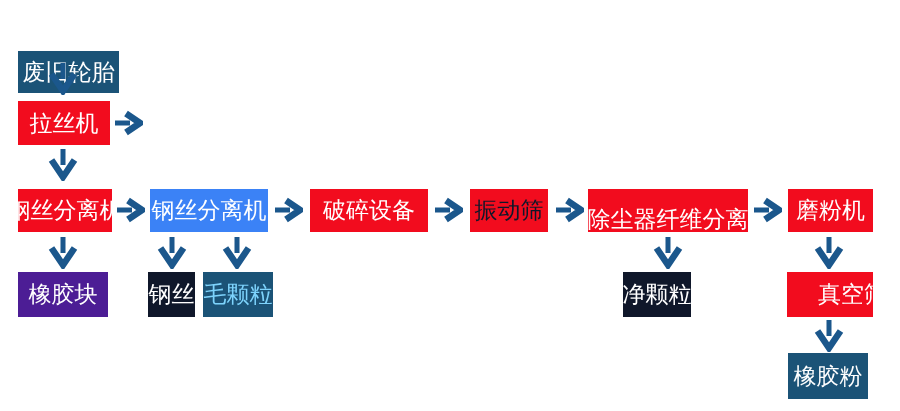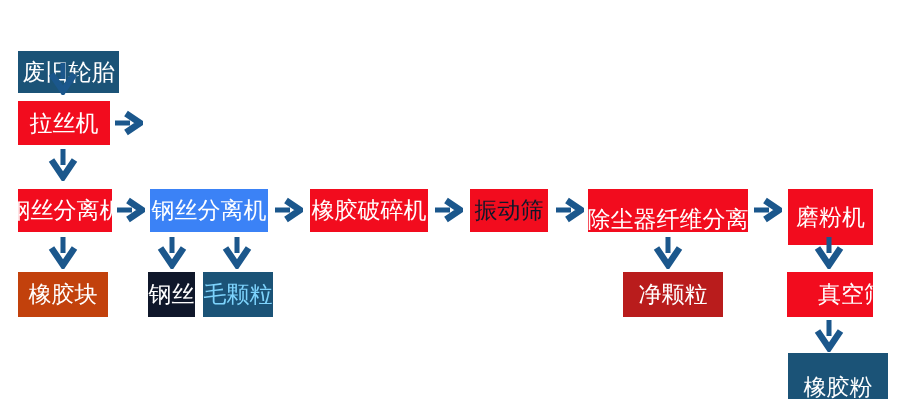--- a/index.html
+++ b/index.html
@@ -42,47 +42,47 @@
     <div class="node" style="left: 18px; top: 101px; width: 92px; height: 44px; background: rgb(242, 12, 30); font-family: Liberation Serif, serif;">
       <span style="color: rgb(255, 255, 255);">拉丝机</span>
     </div>
     <div class="node" style="left: 18px; top: 189px; width: 94px; height: 43px; background: rgb(242, 12, 30);">
       <span style="color: rgb(255, 255, 255);">钢丝分离机</span>
     </div>
     <div class="node" style="left: 150px; top: 189px; width: 118px; height: 43px; background: #3b82f6;">
       <span style="color: rgb(255, 255, 255);">钢丝分离机</span>
     </div>
     <div class="node" style="left: 310px; top: 189px; width: 118px; height: 43px; background: rgb(242, 12, 30);">
-      <span style="color: rgb(255, 255, 255);">橡胶破碎机</span>
+      <span style="color: rgb(255, 255, 255);">破碎设备</span>
     </div>
     <div class="node" style="left: 470px; top: 189px; width: 78px; height: 43px; background: rgb(242, 12, 30);">
       <span style="color: #0f172a;">振动筛</span>
     </div>
     <div class="node" style="left: 588px; top: 189px; width: 160px; height: 43px; background: rgb(242, 12, 30);">
       <span style="color: rgb(255, 255, 255); margin-top: 17px;">除尘器纤维分离</span>
     </div>
-    <div class="node" style="left: 788px; top: 189px; width: 85px; height: 56px; background: rgb(242, 12, 30);">
+    <div class="node" style="left: 788px; top: 189px; width: 85px; height: 43px; background: rgb(242, 12, 30);">
       <span style="color: rgb(255, 255, 255);">磨粉机</span>
     </div>
-    <div class="node" style="left: 18px; top: 272px; width: 90px; height: 45px; background: #c2410c;">
+    <div class="node" style="left: 18px; top: 272px; width: 90px; height: 45px; background: #4c1d95;">
       <span style="color: rgb(255, 255, 255);">橡胶块</span>
     </div>
     <div class="node" style="left: 148px; top: 272px; width: 47px; height: 45px; background: #0f172a;">
       <span style="color: rgb(255, 255, 255);">钢丝</span>
     </div>
     <div class="node" style="left: 203px; top: 272px; width: 70px; height: 45px; background: rgb(27, 83, 119);">
       <span style="color: #7dd3fc;">毛颗粒</span>
     </div>
-    <div class="node" style="left: 623px; top: 272px; width: 100px; height: 45px; background: #b91c1c;">
+    <div class="node" style="left: 623px; top: 272px; width: 68px; height: 45px; background: #0f172a;">
       <span style="color: rgb(255, 255, 255);">净颗粒</span>
     </div>
     <div class="node" style="left: 787px; top: 272px; width: 86px; height: 45px; background: rgb(242, 12, 30);">
       <span style="color: rgb(255, 255, 255); margin-left: 45px;">真空筛</span>
     </div>
-    <div class="node" style="left: 788px; top: 353px; width: 100px; height: 46px; background: rgb(27, 83, 119); align-items: flex-end;">
+    <div class="node" style="left: 788px; top: 353px; width: 80px; height: 46px; background: rgb(27, 83, 119);">
       <span style="color: rgb(255, 255, 255);">橡胶粉</span>
     </div>
     <div class="arrow" style="left: 48px; top: 63px;"><svg width="30" height="32" viewBox="0 0 30 32" xmlns="http://www.w3.org/2000/svg">
         <rect x="12.5" y="0" width="5" height="16" fill="#1b578c"></rect>
         <path d="M3.5 11 L15 28 L26.5 11" fill="none" stroke="#1b578c" stroke-width="6.5"></path>
       </svg></div>
     <div class="arrow" style="left: 115px; top: 110px;"><svg width="28" height="26" viewBox="0 0 28 26" xmlns="http://www.w3.org/2000/svg">
         <rect x="0" y="10.5" width="15" height="5" fill="#1b578c"></rect>
         <path d="M11 3.5 L25 13 L11 22.5" fill="none" stroke="#1b578c" stroke-width="6.5"></path>
       </svg></div>

